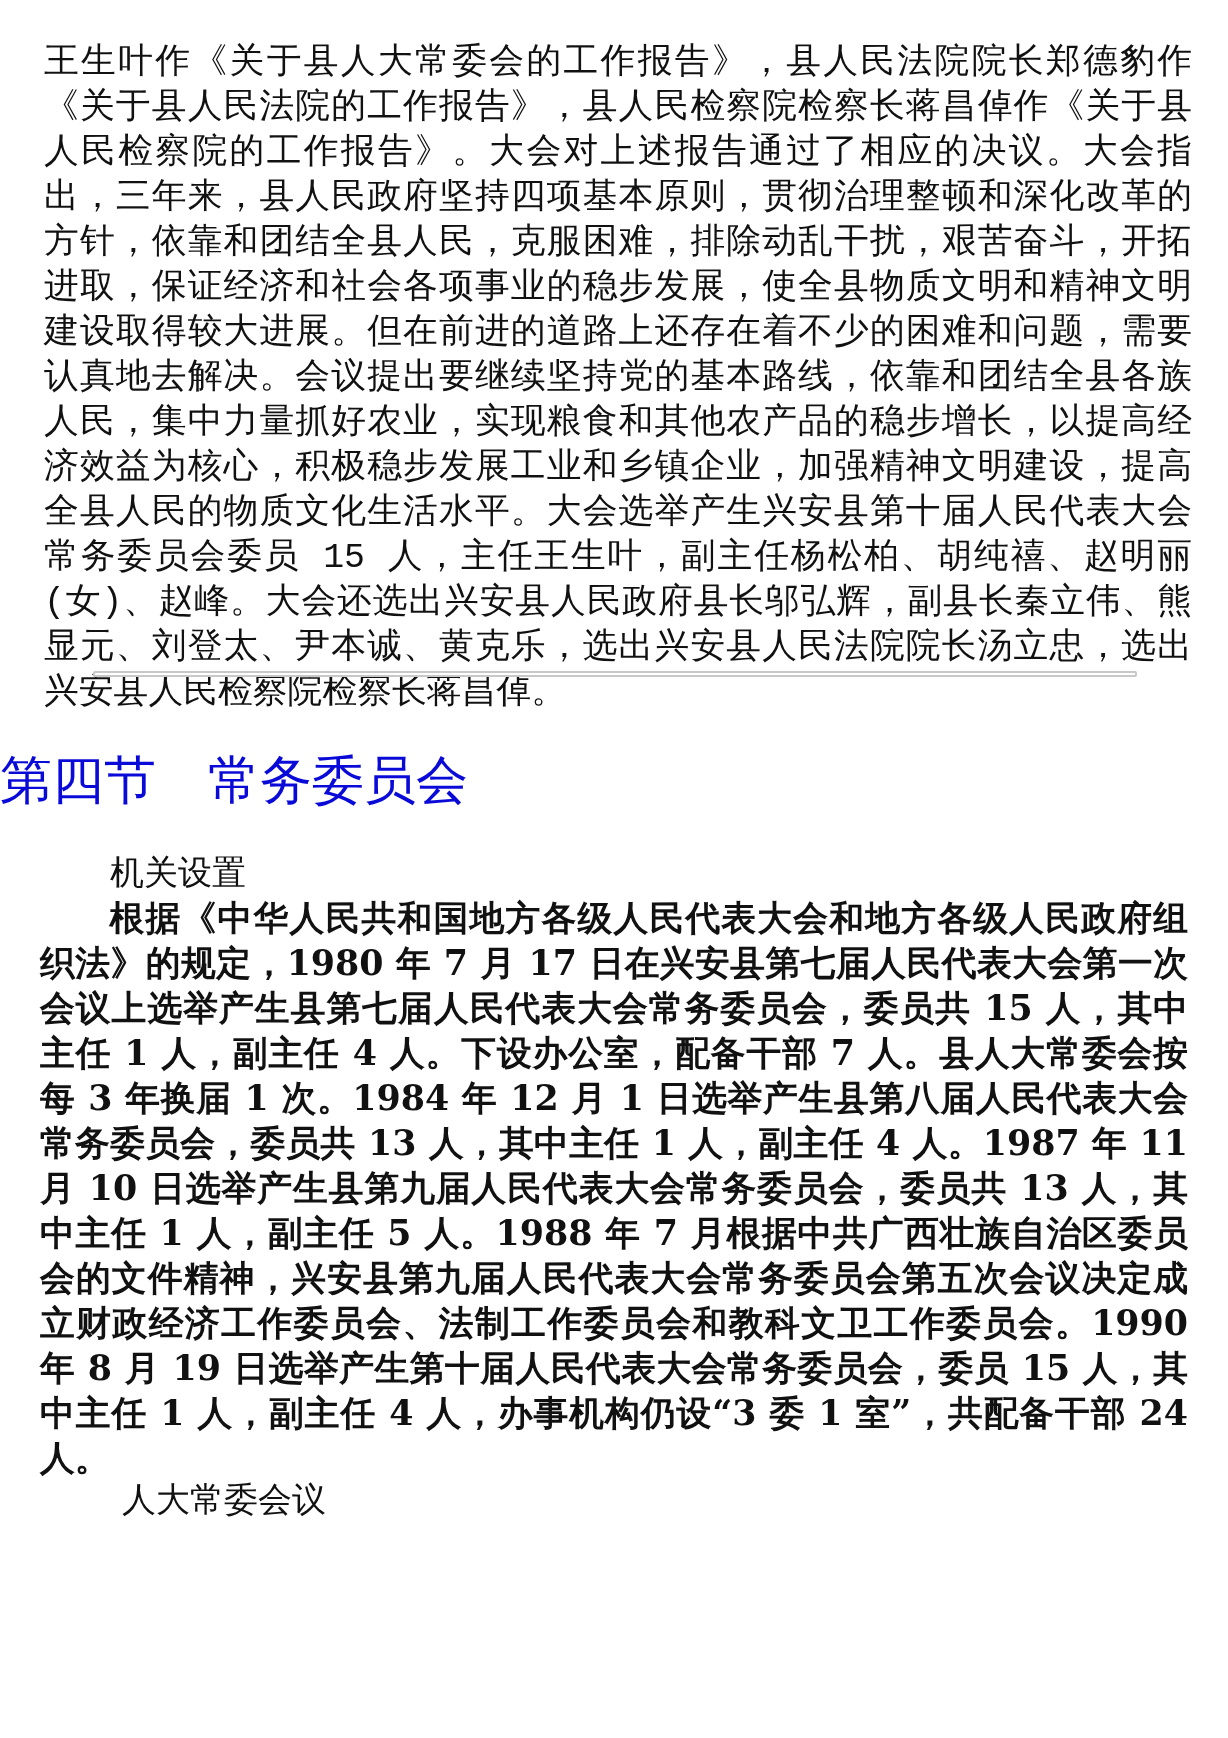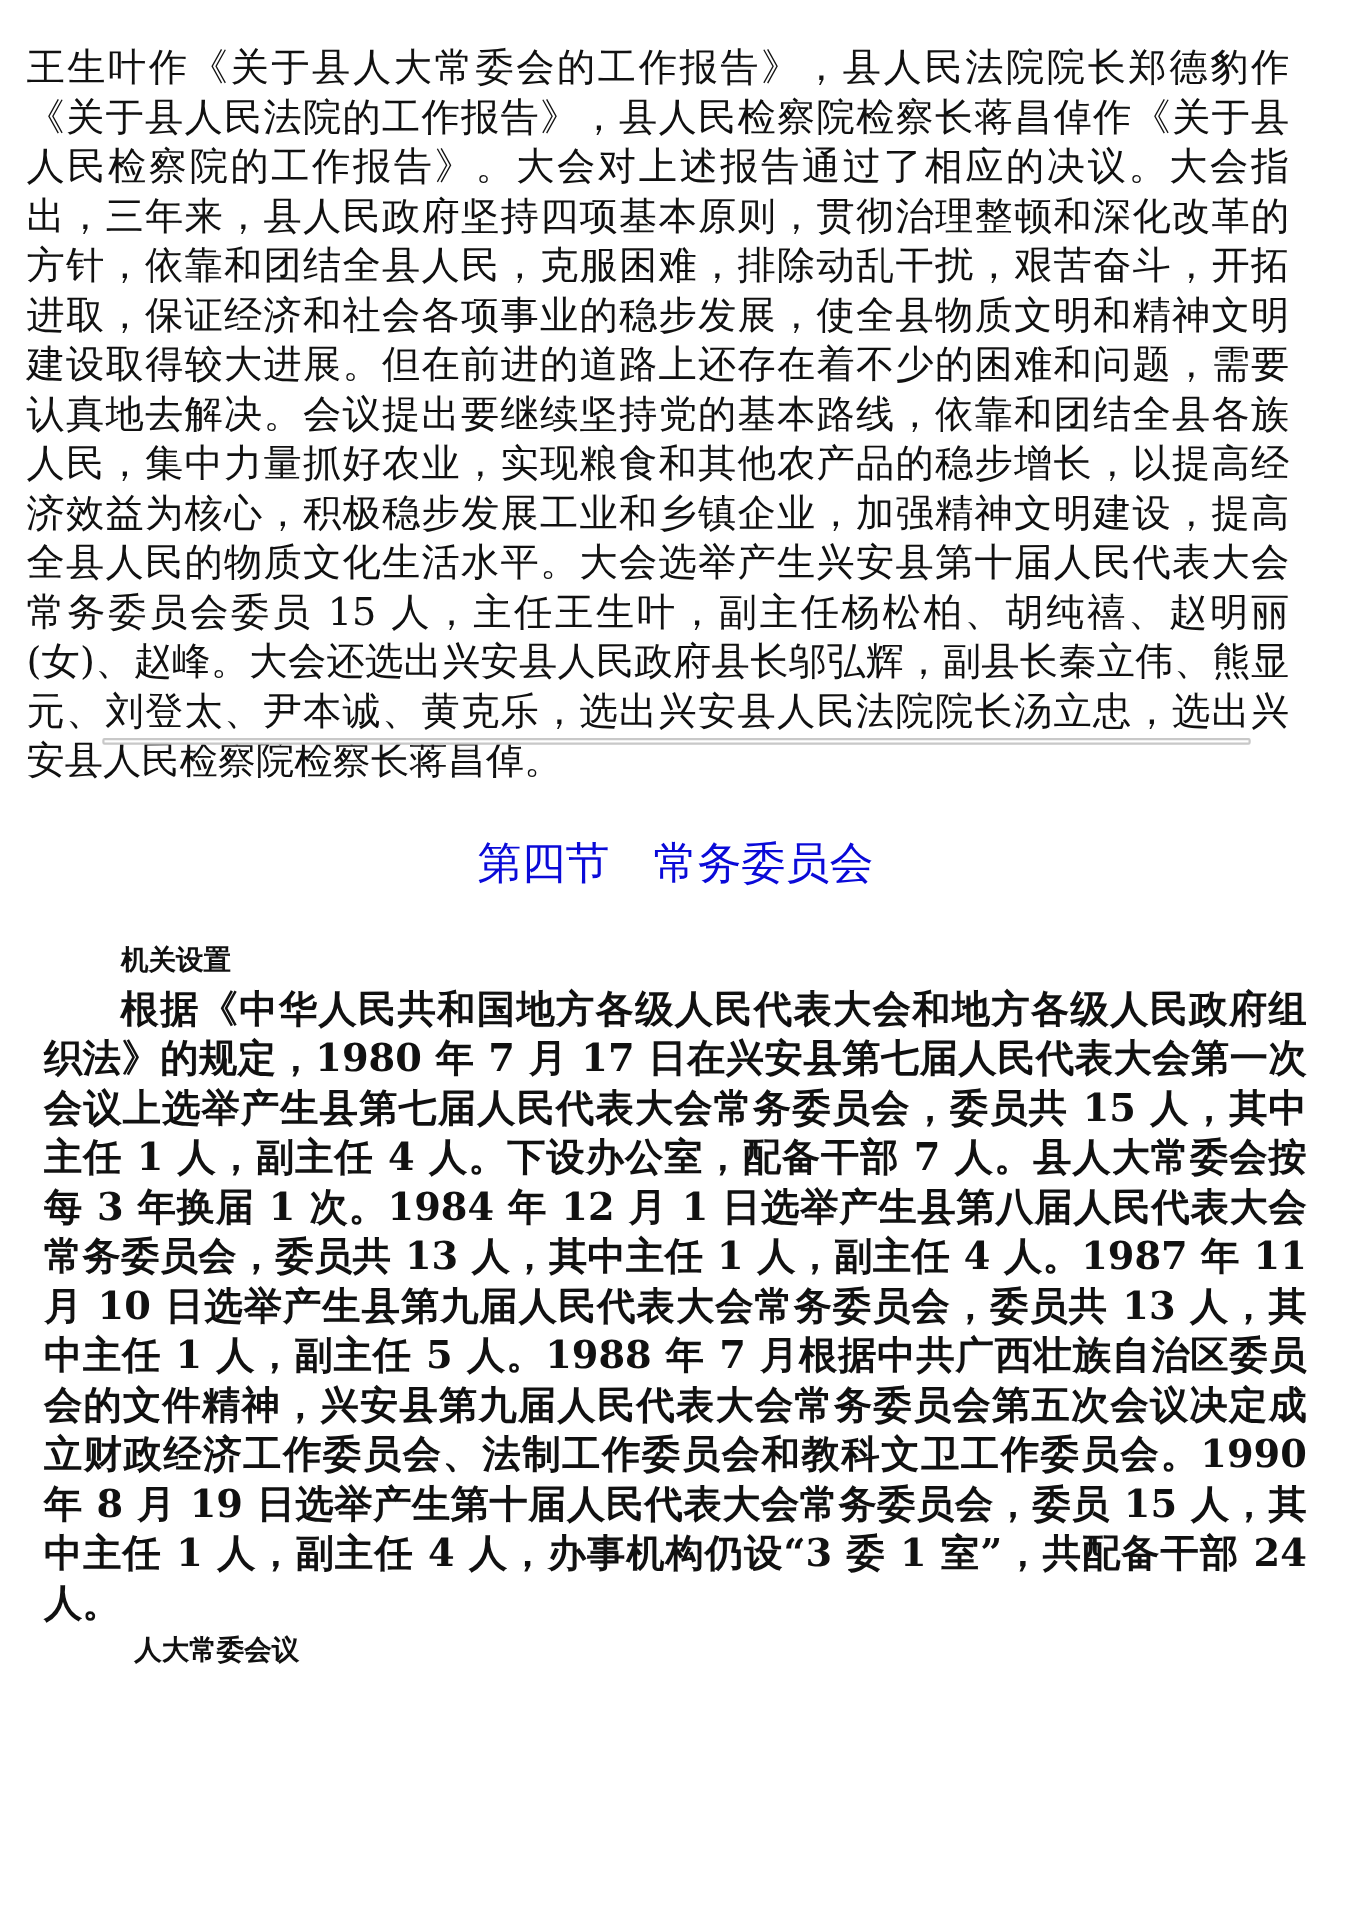--- a/index.html
+++ b/index.html
@@ -37,35 +37,35 @@
     border: 2px solid #c8c8c8;
     border-radius: 2px;
     background: #ffffff;
     box-sizing: content-box;
   }
   .section-heading {
     position: absolute;
     left: 0;
     top: 762px;
     width: 1228px;
-    text-align: center;
-    font-size: 40px;
+    text-align: left;
+    font-size: 52px;
     line-height: 46px;
     color: #0a0ad8;
-    font-family: Liberation Serif, serif;
+    font-family: Liberation Mono, monospace;
     white-space: pre;
   }
   .subhead {
     margin: 0;
-    font-size: 25px;
+    font-size: 34px;
     line-height: 45px;
-    font-weight: bold;
+    font-weight: normal;
     padding-left: 70px;
   }
-  .block1 { position: absolute; left: 24px; top: 40px; width: 1148px; }
+  .block1 { position: absolute; left: 44px; top: 40px; width: 1148px; font-family: Liberation Mono, monospace; }
   .block2 { position: absolute; left: 40px; top: 850px; width: 1148px; }
   .block3 { position: absolute; left: 40px; top: 1477px; width: 1148px; margin-left: 12px; }
 </style>
 </head>
 <body>
 
 <div class="block1">
   <p class="para">王生叶作《关于县人大常委会的工作报告》，县人民法院院长郑德豹作《关于县人民法院的工作报告》，县人民检察院检察长蒋昌倬作《关于县人民检察院的工作报告》。大会对上述报告通过了相应的决议。大会指出，三年来，县人民政府坚持四项基本原则，贯彻治理整顿和深化改革的方针，依靠和团结全县人民，克服困难，排除动乱干扰，艰苦奋斗，开拓进取，保证经济和社会各项事业的稳步发展，使全县物质文明和精神文明建设取得较大进展。但在前进的道路上还存在着不少的困难和问题，需要认真地去解决。会议提出要继续坚持党的基本路线，依靠和团结全县各族人民，集中力量抓好农业，实现粮食和其他农产品的稳步增长，以提高经济效益为核心，积极稳步发展工业和乡镇企业，加强精神文明建设，提高全县人民的物质文化生活水平。大会选举产生兴安县第十届人民代表大会常务委员会委员 15 人，主任王生叶，副主任杨松柏、胡纯禧、赵明丽(女)、赵峰。大会还选出兴安县人民政府县长邬弘辉，副县长秦立伟、熊显元、刘登太、尹本诚、黄克乐，选出兴安县人民法院院长汤立忠，选出兴安县人民检察院检察长蒋昌倬。</p>
 </div>
 

